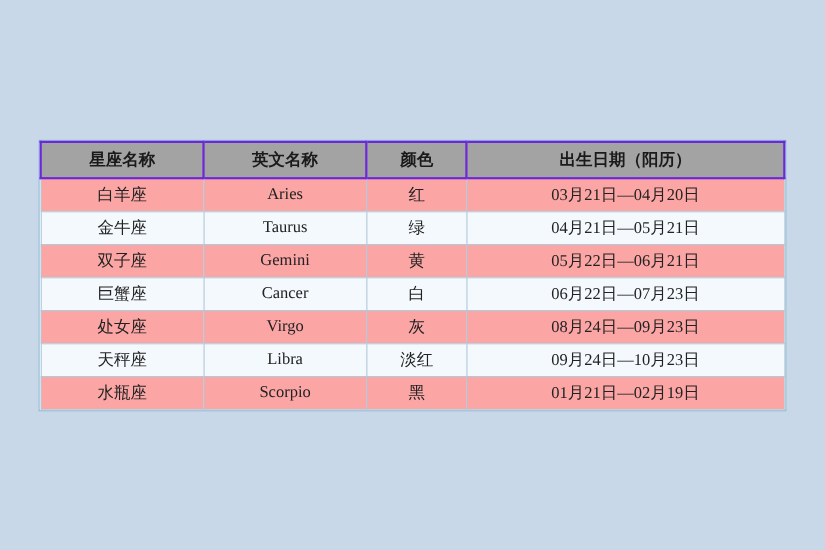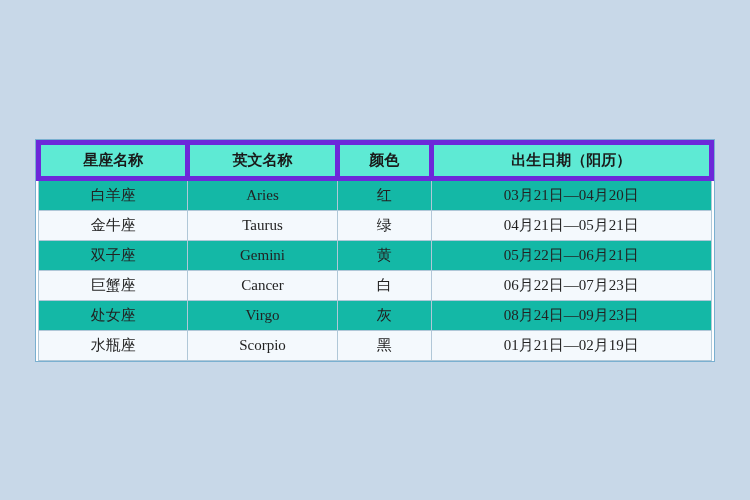--- a/index.html
+++ b/index.html
@@ -16,33 +16,33 @@
     .table-wrapper {
       background: #fff;
       border: 1px solid #7ab0d0;
       width: 680px;
     }
     table {
       width: 100%;
       border-collapse: collapse;
     }
     thead tr th {
-      background-color: #5eead4;
-      border: 5px solid #6d28d9;
+      background-color: #a3a3a3;
+      border: 2px solid #6d28d9;
       padding: 6px 8px;
       text-align: center;
       font-weight: bold;
       color: #1a1a1a;
     }
     tbody tr td {
       border: 1px solid #b0c8d8;
       padding: 5px 8px;
       text-align: center;
       color: #222;
-      background-color: #14b8a6;
+      background-color: #fca5a5;
     }
     tbody tr:nth-child(even) td {
       background-color: #f4f9fd;
     }
   </style>
 </head>
 <body>
 
 <div class="table-wrapper">
   <table>
@@ -79,20 +79,26 @@
           <td>白</td>
           <td>06月22日—07月23日</td>
         </tr>
         <tr>
           <td>处女座</td>
           <td>Virgo</td>
           <td>灰</td>
           <td>08月24日—09月23日</td>
         </tr>
         <tr>
+          <td>天秤座</td>
+          <td>Libra</td>
+          <td>淡红</td>
+          <td>09月24日—10月23日</td>
+        </tr>
+        <tr>
           <td>水瓶座</td>
           <td>Scorpio</td>
           <td>黑</td>
           <td>01月21日—02月19日</td>
         </tr>
       </tbody>
   </table>
 </div>
 
 </body></html>

